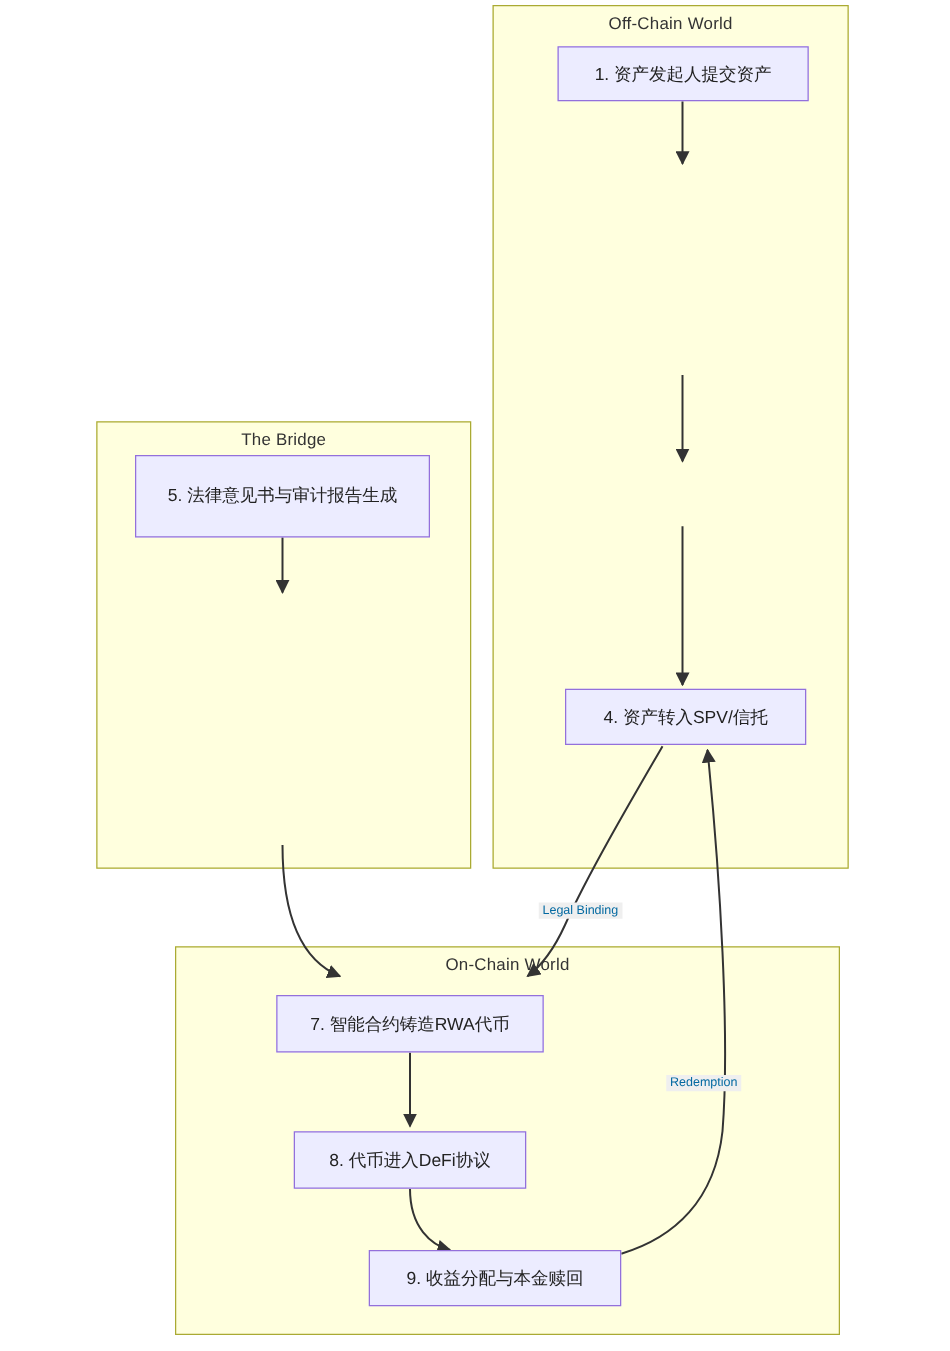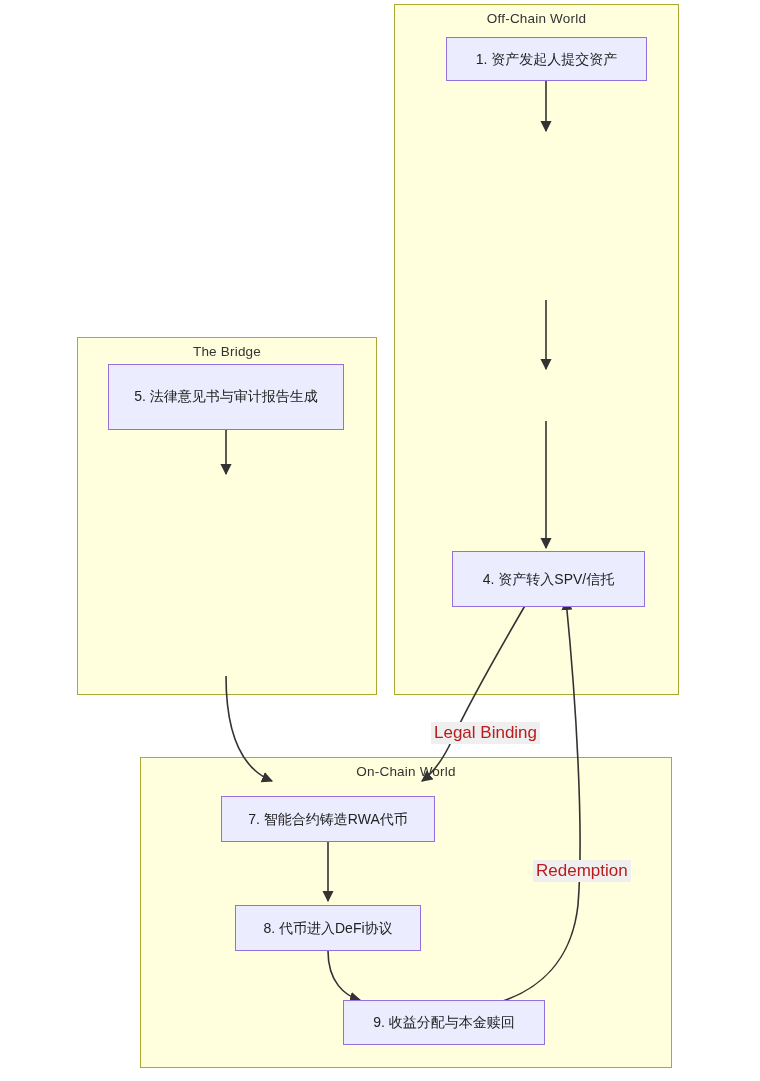--- a/index.html
+++ b/index.html
@@ -77,22 +77,22 @@
     overflow: visible;
   }
   .edge-path {
     fill: none;
     stroke: #333333;
     stroke-width: 1.6px;
   }
   .edge-label {
     position: absolute;
     background: #efefef;
-    color: #b91c1c;
-    font-size: 17px;
+    color: #0369a1;
+    font-size: 10px;
     padding: 1px 3px;
     white-space: nowrap;
   }
 </style>
 </head>
 <body>
 
 <div id="diagram-root">
 
   <div class="subgraph" style="left:77px; top:337px; width:300px; height:358px;">
@@ -130,28 +130,28 @@
 
     <path class="edge-path" d="M 328,951 C 328,982 345,996 360,1000" marker-end="url(#arrow)"></path>
 
     <path class="edge-path" d="M 497,1003 C 540,990 572,960 578,905 C 584,830 576,700 566,600" marker-end="url(#arrow)"></path>
   </svg>
 
   <div class="node" style="left:446px; top:37px; width:201px; height:44px;">1. 资产发起人提交资产</div>
 
 
 
-  <div class="node" style="left:452px; top:551px; width:193px; height:56px;">4. 资产转入SPV/信托</div>
+  <div class="node" style="left:452px; top:551px; width:193px; height:45px;">4. 资产转入SPV/信托</div>
 
   <div class="node" style="left:108px; top:364px; width:236px; height:66px; line-height:1.55;">5. 法律意见书与审计报告生成</div>
 
 
   <div class="node" style="left:221px; top:796px; width:214px; height:46px;">7. 智能合约铸造RWA代币</div>
 
   <div class="node" style="left:235px; top:905px; width:186px; height:46px;">8. 代币进入DeFi协议</div>
 
-  <div class="node" style="left:295px; top:1000px; width:202px; height:45px;margin-left:48px;">9. 收益分配与本金赎回</div>
+  <div class="node" style="left:295px; top:1000px; width:202px; height:45px;">9. 收益分配与本金赎回</div>
 
   <div class="edge-label" style="left:431px; top:722px;">Legal Binding</div>
 
   <div class="edge-label" style="left:533px; top:860px;">Redemption</div>
 
 </div>
 
 </body></html>

